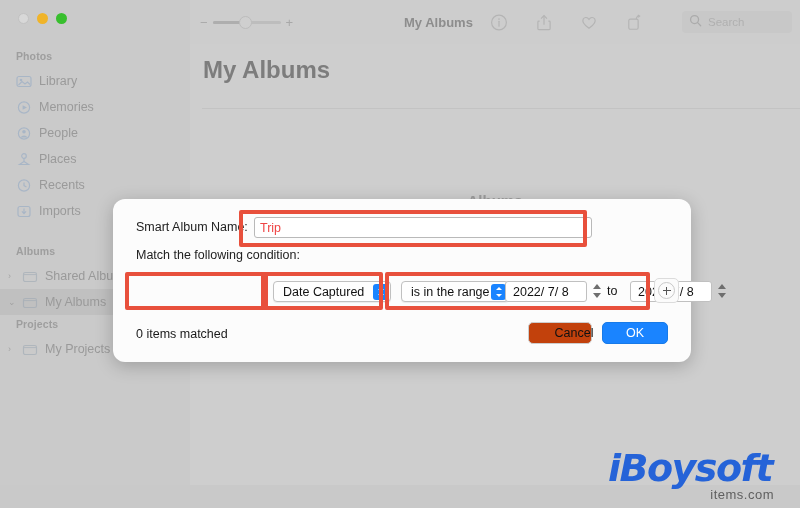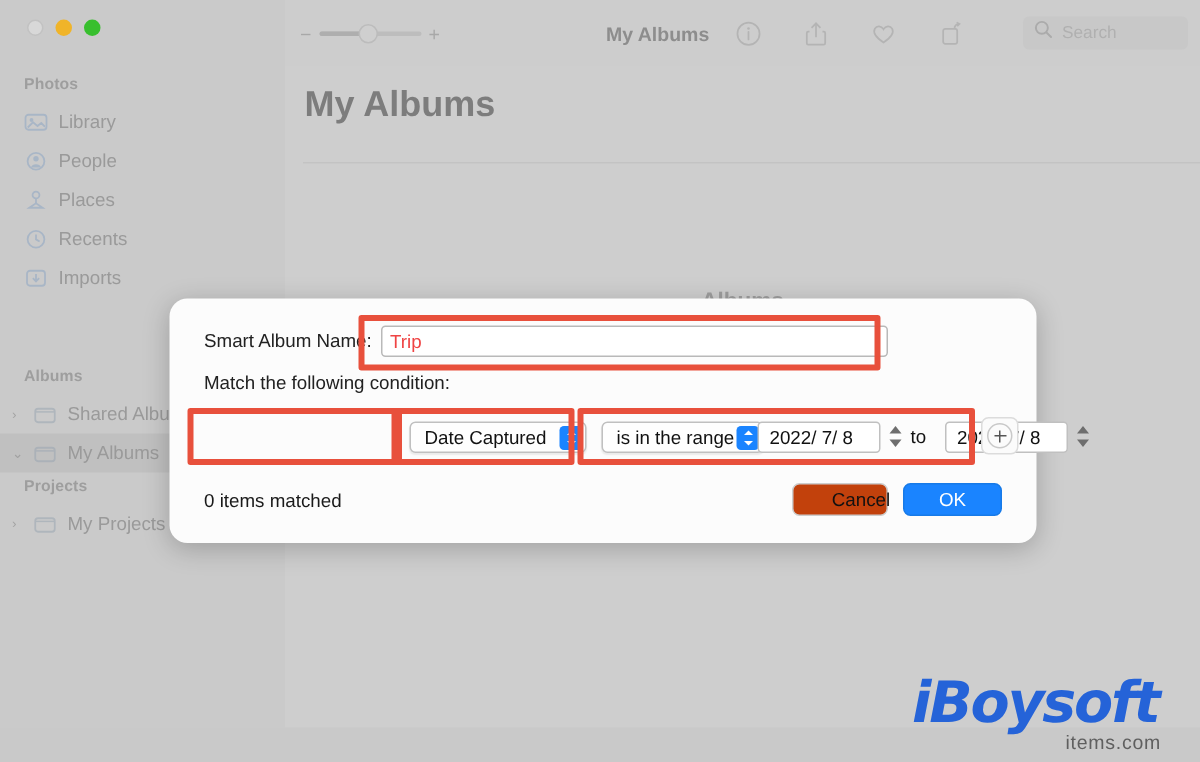--- a/index.html
+++ b/index.html
@@ -467,20 +467,29 @@
           <span class="sb-ico">
             <svg viewBox="0 0 16 15" width="16" height="15">
                 <rect x="1" y="2.5" width="14" height="10" rx="2" fill="none" stroke="#8ea6c4" stroke-width="1.2"></rect>
                 <circle cx="5" cy="6" r="1.3" fill="#8ea6c4"></circle>
                 <path d="M2.5 11 L6 7.5 L9 10 L11.5 8 L14 10.5" fill="none" stroke="#8ea6c4" stroke-width="1.2"></path>
               </svg>
           </span>
           <span>Library</span>
         </div>
 
+        <div class="sb-item">
+          <span class="sb-ico">
+            <svg viewBox="0 0 16 15" width="16" height="15">
+                <circle cx="8" cy="7.5" r="5.6" fill="none" stroke="#8ea6c4" stroke-width="1.2"></circle>
+                <path d="M6.6 5.2 L11 7.5 L6.6 9.8 Z" fill="#8ea6c4"></path>
+              </svg>
+          </span>
+          <span>Memories</span>
+        </div>
 
         <div class="sb-item">
           <span class="sb-ico">
             <svg viewBox="0 0 16 15" width="16" height="15">
                 <circle cx="8" cy="7.5" r="5.6" fill="none" stroke="#8ea6c4" stroke-width="1.2"></circle>
                 <circle cx="8" cy="5.8" r="1.8" fill="#8ea6c4"></circle>
                 <path d="M4.6 11.6 a3.6 3.2 0 0 1 6.8 0" fill="#8ea6c4"></path>
               </svg>
           </span>
           <span>People</span>

